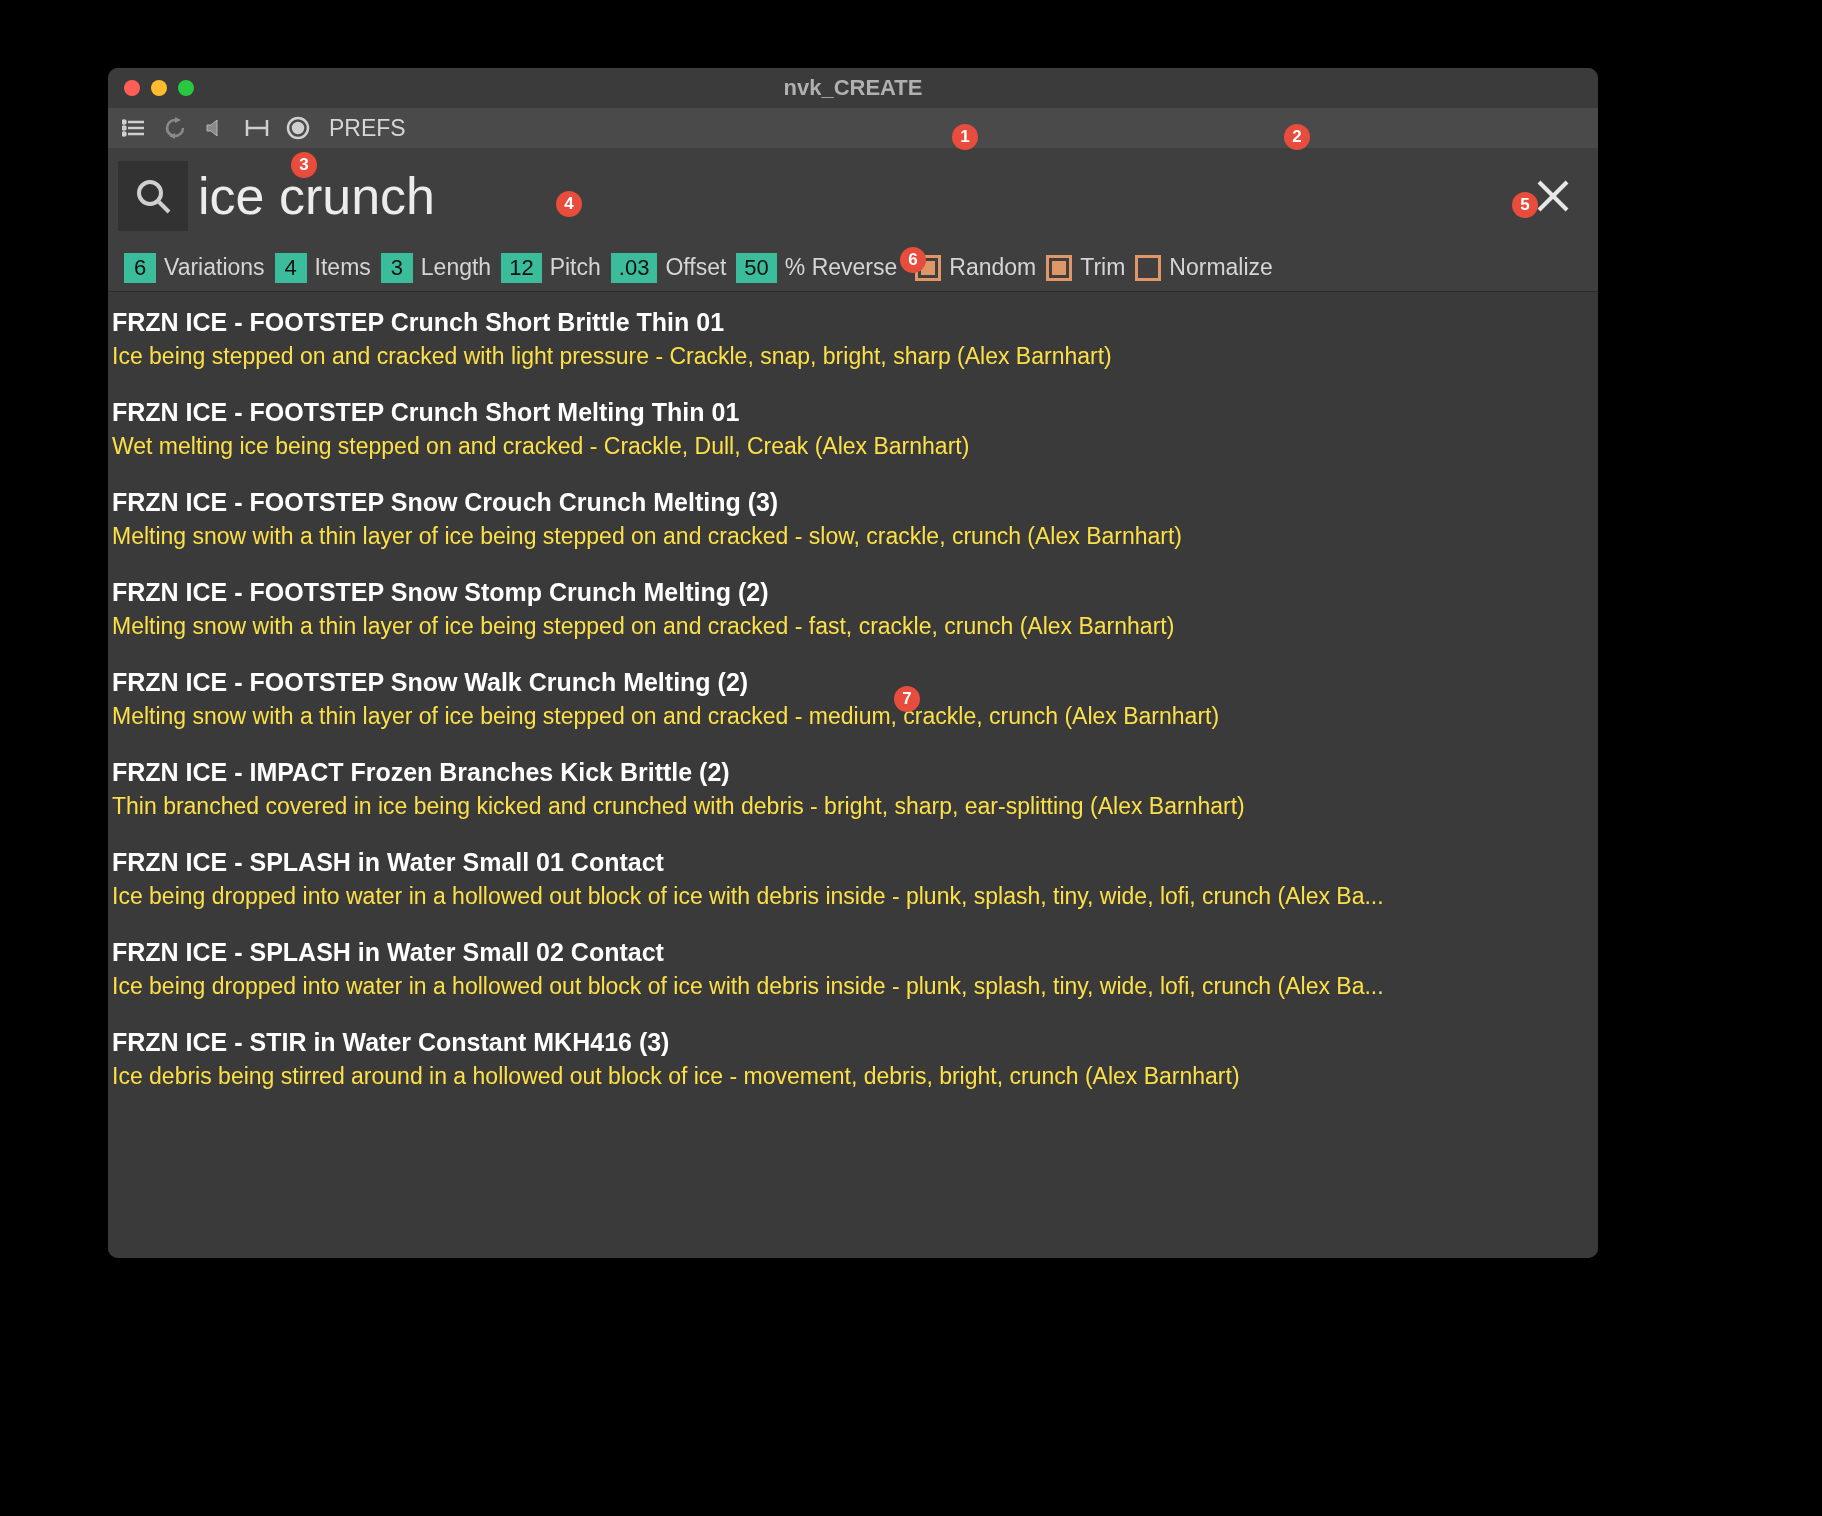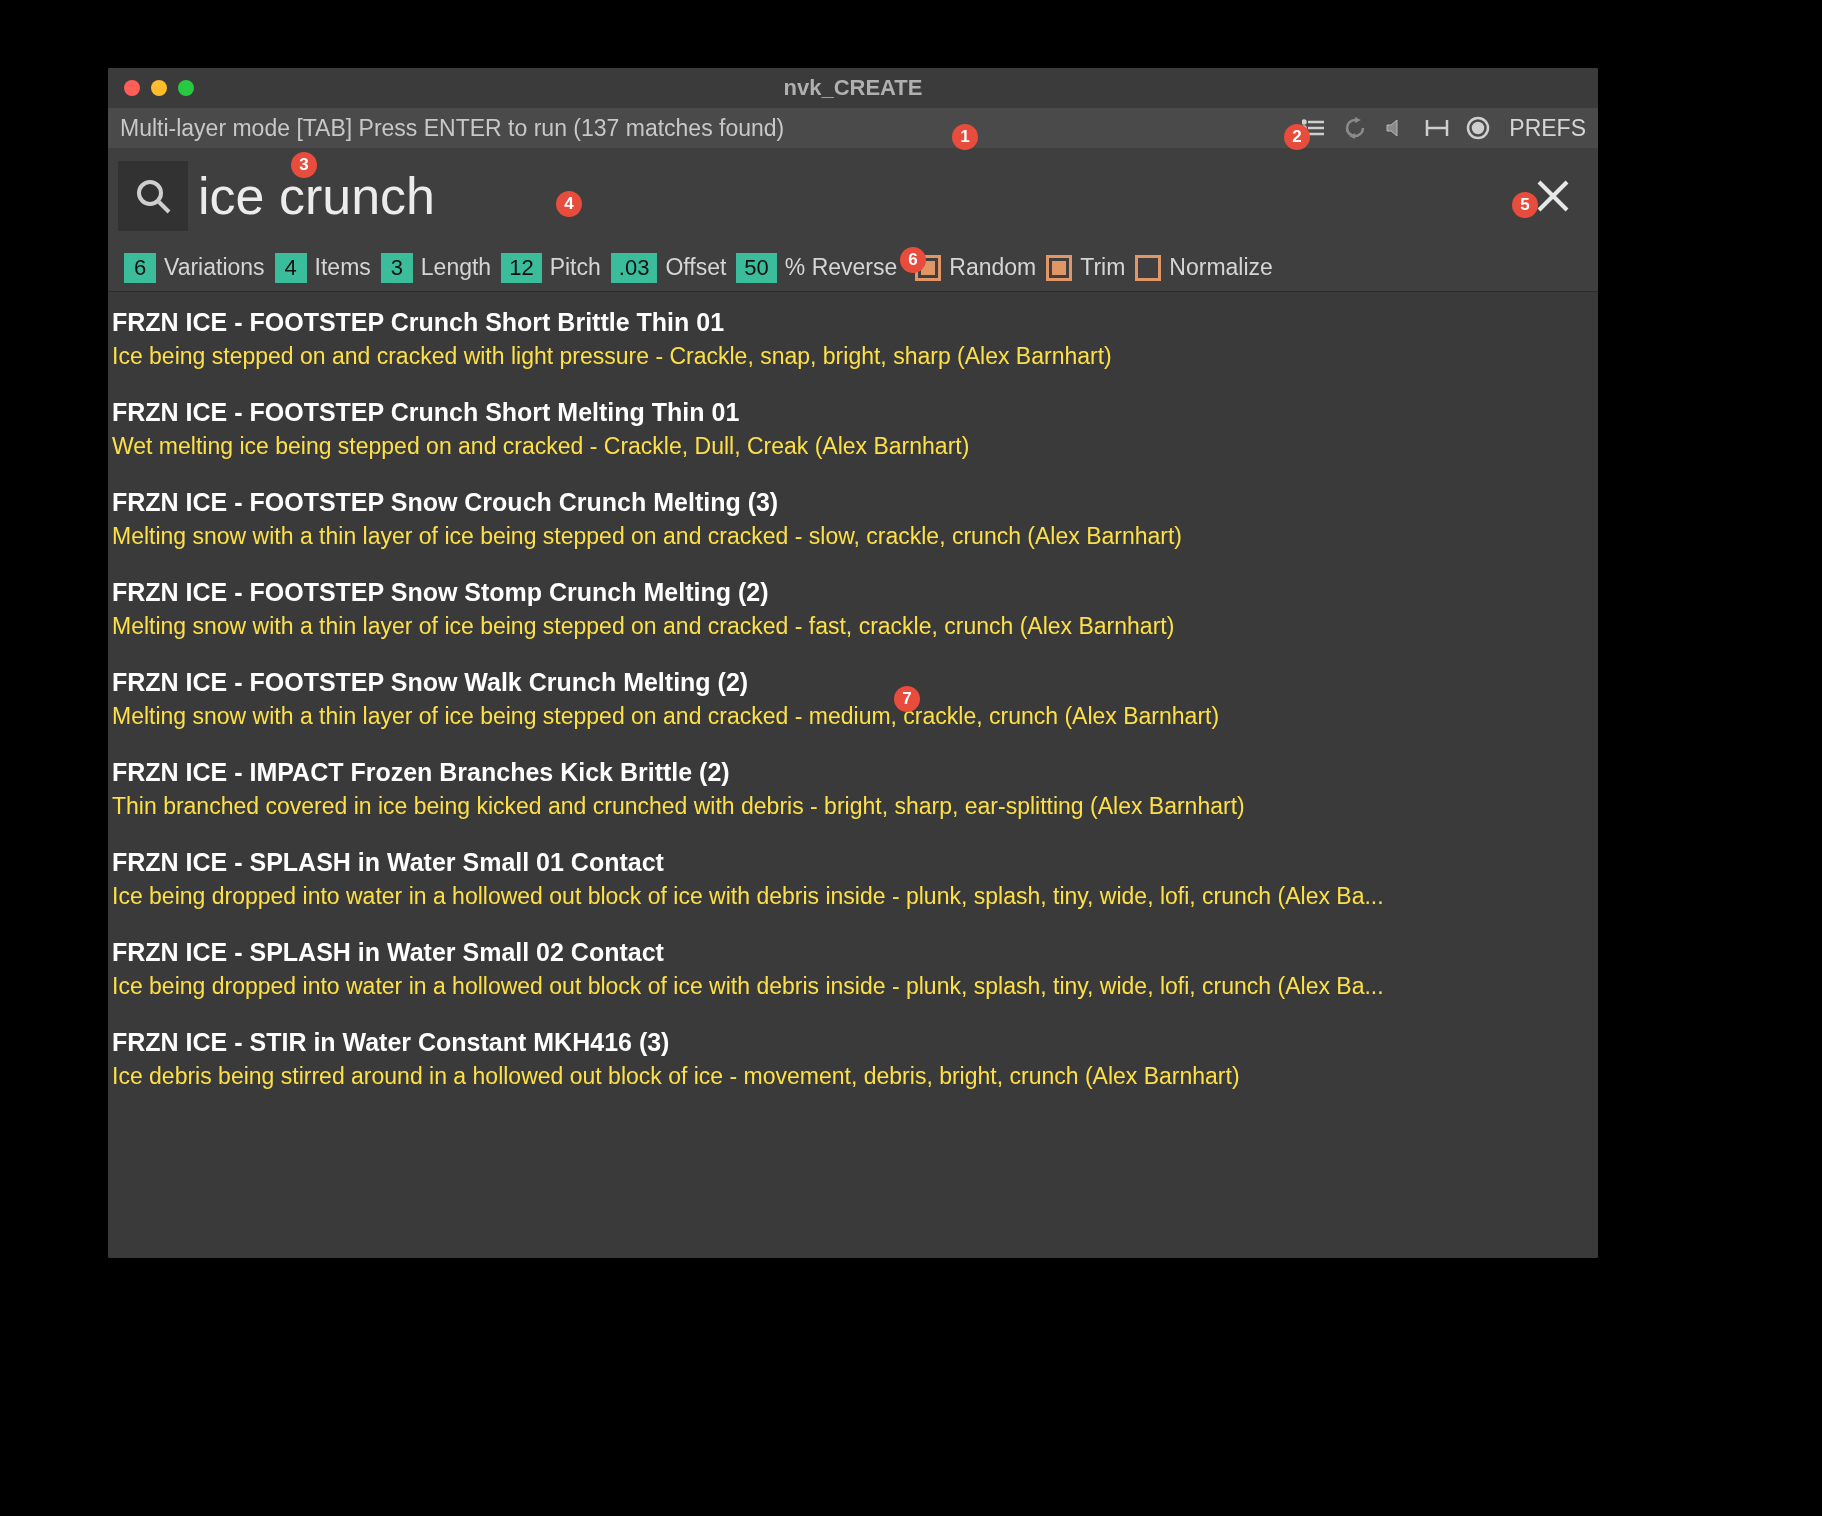--- a/index.html
+++ b/index.html
@@ -11,21 +11,21 @@
     overflow: hidden;
     position: relative;
   }
   .window {
     position: absolute;
     left: 108px;
     top: 68px;
     width: 1490px;
     height: 1190px;
     background: #3a3a3a;
-    border-radius: 2px;
+    border-radius: 10px;
     box-shadow: 0 30px 80px rgba(0,0,0,0.8);
     overflow: hidden;
     display: flex;
     flex-direction: column;
   }
   .titlebar {
     height: 40px;
     background: #3b3b3b;
     display: flex;
     align-items: center;
@@ -178,23 +178,20 @@
   <div class="titlebar">
     <div class="traffic">
       <div class="dot red"></div>
       <div class="dot yellow"></div>
       <div class="dot green"></div>
     </div>
     <div class="title">nvk_CREATE</div>
   </div>
 
   <div class="statusbar">
-    <div class="status-left">
-      <span>Multi-layer mode [TAB] Press ENTER to run (137 matches found)</span>
-    </div>
     <div class="status-right">
       <div class="icon-btn">
         <svg width="24" height="20" viewBox="0 0 24 20" fill="none" stroke="#cfcfcf" stroke-width="2.5">
           <line x1="6" y1="4" x2="22" y2="4"></line>
             <circle cx="2" cy="4" r="1.5" fill="#cfcfcf"></circle>
           <line x1="6" y1="10" x2="22" y2="10"></line>
             <circle cx="2" cy="10" r="1.5" fill="#cfcfcf"></circle>
           <line x1="6" y1="16" x2="22" y2="16"></line>
             <circle cx="2" cy="16" r="1.5" fill="#cfcfcf"></circle>
         </svg>

